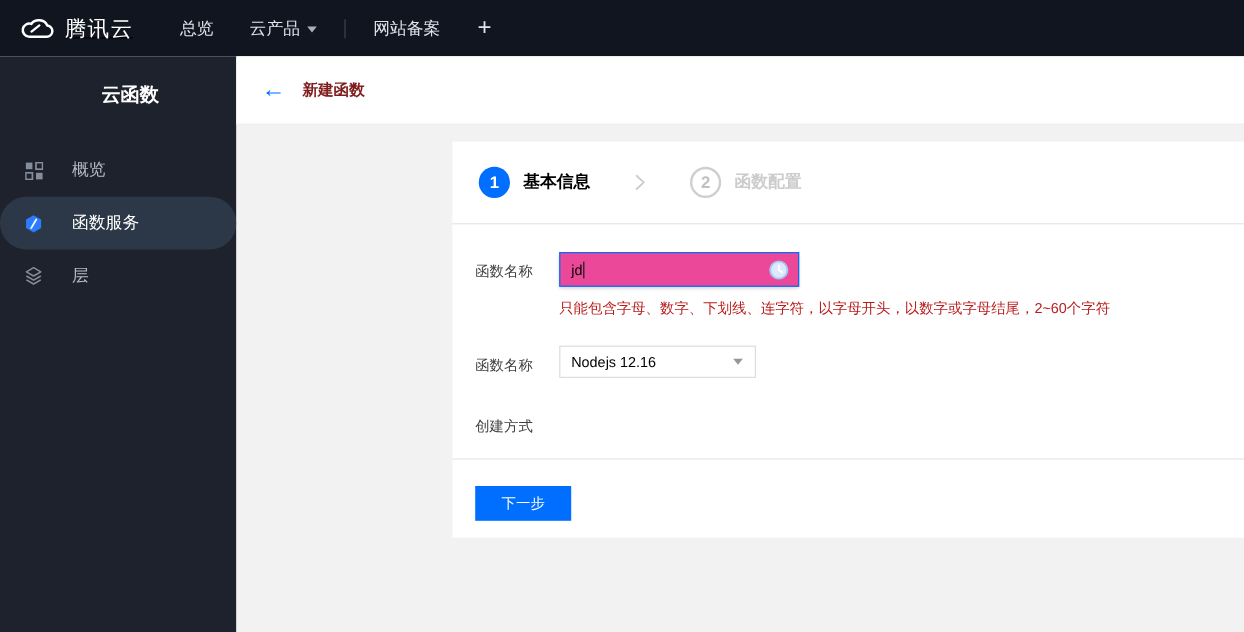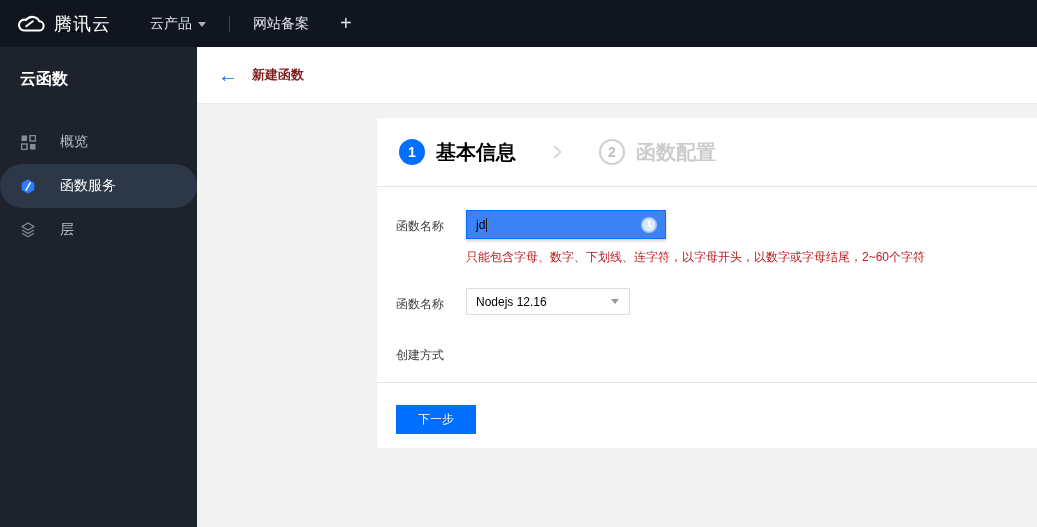--- a/index.html
+++ b/index.html
@@ -12,54 +12,54 @@
   .logo { display:flex; align-items:center; gap:9px; margin-left:15px; cursor:pointer;text-decoration:underline; }
   .brand { color:#ffffff; font-size:18px; letter-spacing:1px; white-space:nowrap; }
   .topnav { display:flex; align-items:center; margin-left:24px; }
   .topnav-item { color:#dfe3ea; font-size:14px; padding:0 15px; height:47px; display:flex; align-items:center; gap:6px; cursor:pointer; white-space:nowrap; }
   .chev-down { width:0; height:0; border-left:4px solid transparent; border-right:4px solid transparent; border-top:5px solid #aab0bb; margin-top:2px; }
   .topnav-divider { width:1px; height:16px; background:#3d4453; margin:0 8px; }
   .plus-btn { color:#dfe3ea; font-size:20px; padding:0 16px; height:47px; display:flex; align-items:center; cursor:pointer; }
 
   
   .app { display:flex; height:480px; }
-  .sidebar { width:197px; flex-shrink:0; background:#1e222d; }
+  .sidebar { width:197px; flex-shrink:0; background:#1e222d;text-align:center; }
   .sidebar-title { color:#ffffff; font-size:16px; font-weight:bold; padding:22px 0 20px 20px; }
   .menu { margin-top:10px; }
   .menu-item { height:44px; display:flex; align-items:center; gap:24px; padding-left:20px; color:#b6bcc6; font-size:14px; cursor:pointer; }
   .menu-item.selected { background:#2c3847; color:#ffffff;border-radius:22px; }
   .mi-icon { width:16px; height:16px; display:inline-flex; align-items:center; justify-content:center; flex-shrink:0; }
 
   .main { flex:1; min-width:0; background:#f2f2f2; display:flex; flex-direction:column; }
   .content-header { height:57px; background:#ffffff; border-bottom:1px solid #ececec; display:flex; align-items:center; padding-left:21px; }
   .back-arrow { color:var(--accent); font-size:20px; line-height:1; cursor:pointer; font-weight:bold; }
   .page-title { margin-left:14px; font-size:13px; font-weight:bold; color:#7f1d1d; }
 
   .content { flex:1; padding-top:14px; }
   .panel { background:#ffffff; margin-left:180px; }
 
   
   .steps { display:flex; align-items:center; height:69px; padding-left:22px; border-bottom:1px solid #e5e5e5; }
   .step { display:flex; align-items:center; }
   .step-circle { width:26px; height:26px; border-radius:50%; display:flex; align-items:center; justify-content:center; font-size:14px; font-weight:bold; }
   .step-circle.active { background:var(--accent); color:#ffffff; }
   .step-circle.inactive { background:#ffffff; border:2px solid #cfcfcf; color:#c0c0c0; }
-  .step-label { margin-left:11px; font-size:20px; font-weight:bold; }
+  .step-label { margin-left:11px; font-size:14px; font-weight:bold; }
   .step-label.active { color:#000000; }
   .step-label.inactive { color:#cccccc; }
   .step-chevron { margin:0 37px; display:flex; }
 
   
   .form { padding-left:19px; }
   .form-row { display:flex; margin-top:23px; }
   .form-row.runtime { margin-top:22px; }
   .form-row.method { margin-top:24px; }
   .form-label { width:70px; flex-shrink:0; font-size:12px; color:#404040; padding-top:8px; }
 
-  .name-input { position:relative; width:200px; height:29px; border:1px solid var(--accent); background:#3b82f6; box-shadow:0 2px 3px rgba(0,0,0,0.18); display:flex; align-items:center; padding:0 30px 0 9px; cursor:text; }
+  .name-input { position:relative; width:200px; height:29px; border:1px solid var(--accent); background:#ec4899; box-shadow:0 2px 3px rgba(0,0,0,0.18); display:flex; align-items:center; padding:0 30px 0 9px; cursor:text; }
   .input-text { font-size:12px; color:#000000; }
   .text-caret { display:inline-block; width:1px; height:14px; background:#1a1a1a; margin-left:1px; }
   .clock-icon { position:absolute; right:7px; top:5px; width:18px; height:18px; }
   .hint { margin-top:10px; font-size:12px; color:#b91c1c; }
 
   .select-box { width:164px; height:27px; border:1px solid #dddddd; background:#ffffff; display:flex; align-items:center; justify-content:space-between; padding:0 10px 0 9px; cursor:pointer; }
   .select-value { font-size:12px; color:#000000; }
   .caret-down { width:0; height:0; border-left:4px solid transparent; border-right:4px solid transparent; border-top:5px solid #979797; }
 
   .cards { display:flex; }
@@ -77,20 +77,23 @@
 
 <div class="topbar">
   <div class="logo">
     <svg width="30" height="21" viewBox="0 0 32 22">
       <path d="M9.5 18.5 A5.8 5.8 0 1 1 11.8 7.2 A8 7.2 0 0 1 26 8.6 A4.8 4.8 0 1 1 25.2 18.5 Z" fill="none" stroke="#ffffff" stroke-width="2.2" stroke-linejoin="round" stroke-linecap="round"></path>
       <path d="M12 14 L19 8.5" fill="none" stroke="#ffffff" stroke-width="2" stroke-linecap="round"></path>
     </svg>
     <span class="brand">腾讯云</span>
   </div>
   <div class="topnav">
+    <div class="topnav-item">
+      <span>总览</span>
+    </div>
     <div class="topnav-item">
       <span>云产品</span>
       <span class="chev-down"></span>
     </div>
     <div class="topnav-divider"></div>
     <div class="topnav-item">
       <span>网站备案</span>
     </div>
     <div class="plus-btn">+</div>
   </div>

